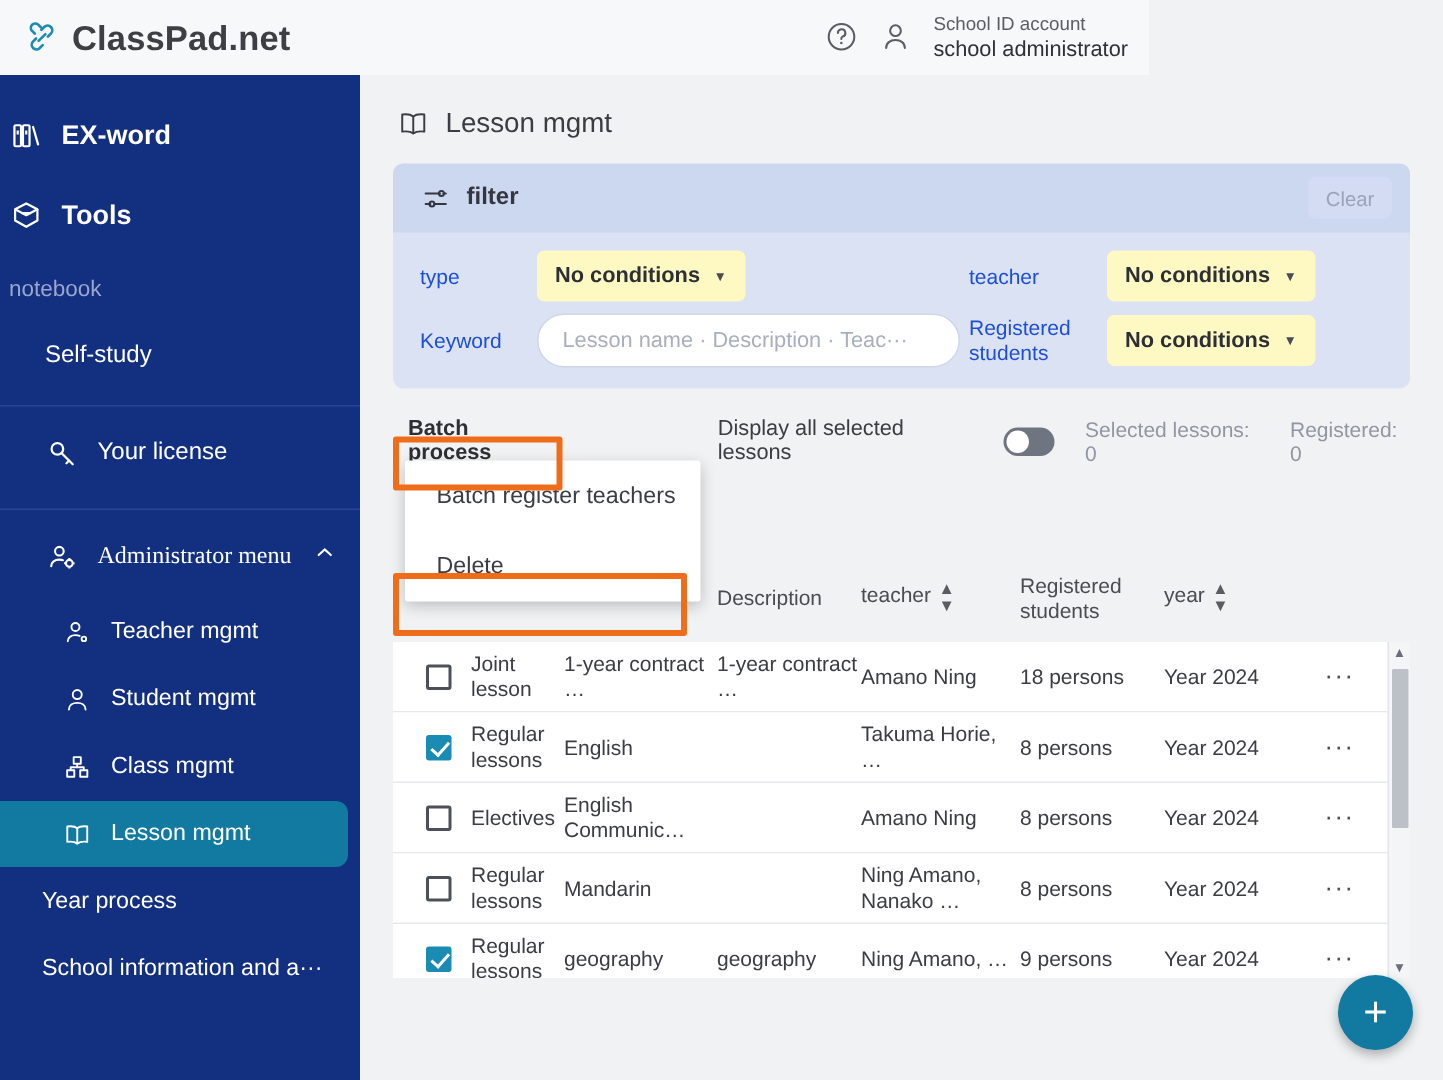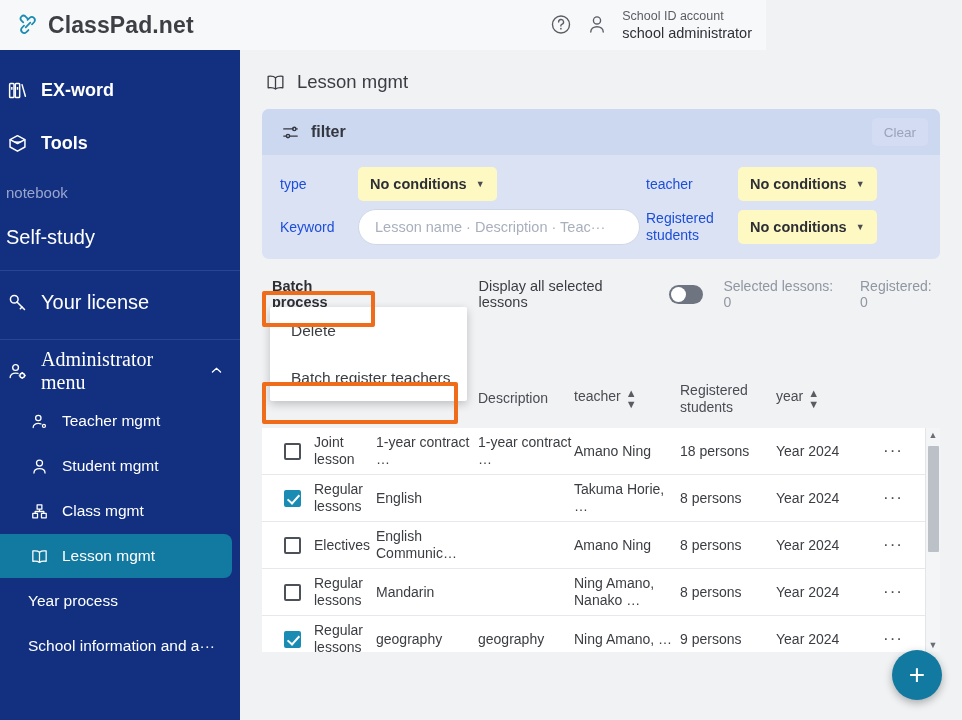--- a/index.html
+++ b/index.html
@@ -31,25 +31,25 @@
     position: absolute; left: 0; top: 50px; width: 240px; height: 670px;
     background: #12307f; color: #fff; overflow: hidden;
   }
   .nav-top { padding-top: 14px; }
   .nav-row {
     display: flex; align-items: center; gap: 13px;
     height: 46px; padding-left: 6px; font-size: 17px; cursor: pointer;
   }
   .nav-row.big { font-weight: 700; font-size: 18px; height: 53px; }
   .nav-row.muted { color: #9aa6cf; font-size: 15px; height: 44px; }
-  .nav-row.plain { font-size: 20px; height: 46px; }
+  .nav-row.plain { font-size: 16px; height: 46px; margin-left: 24px; }
   .nav-divider { height: 1px; background: #2a4494; margin: 10px 0 4px; }
   .sub-row {
     display: flex; align-items: center; gap: 12px;
-    height: 44px; margin: 1px 8px 1px 0; padding-left: 28px;
+    height: 44px; margin: 1px 8px 1px 0; padding-left: 40px;
     font-size: 15.5px; border-radius: 0 8px 8px 0; cursor: pointer;
   }
   .sub-row.active { background: #1279a0; }
   .sub-row.noicon { padding-left: 28px; }
   .ico { display: inline-flex; width: 22px; height: 22px; align-items: center; justify-content: center; flex: 0 0 22px; }
   .chev { margin-left: auto; margin-right: 16px; }
 
   
   .main {
     position: absolute; left: 240px; top: 50px; width: 722px; height: 670px;
@@ -398,22 +398,22 @@
       <div class="toolbar-right">
         <span class="tgl-label">Display all selected lessons</span>
         <span class="toggle">
           <span class="knob"></span>
         </span>
         <span class="counter">Selected lessons: 0</span>
         <span class="counter">Registered: 0</span>
       </div>
 
       <div class="menu">
+        <div class="menu-item">Batch register teachers</div>
         <div class="menu-item">Delete</div>
-        <div class="menu-item">Batch register teachers</div>
       </div>
     </div>
 
     <div class="table-wrap" style="left:22px; top:320px; width:678px; height:282px;">
       <div class="thead">
         <span class="c-chk"></span>
         <span class="c-type"></span>
         <span class="c-name"></span>
         <span class="th c-desc">
           <span>Description</span>

